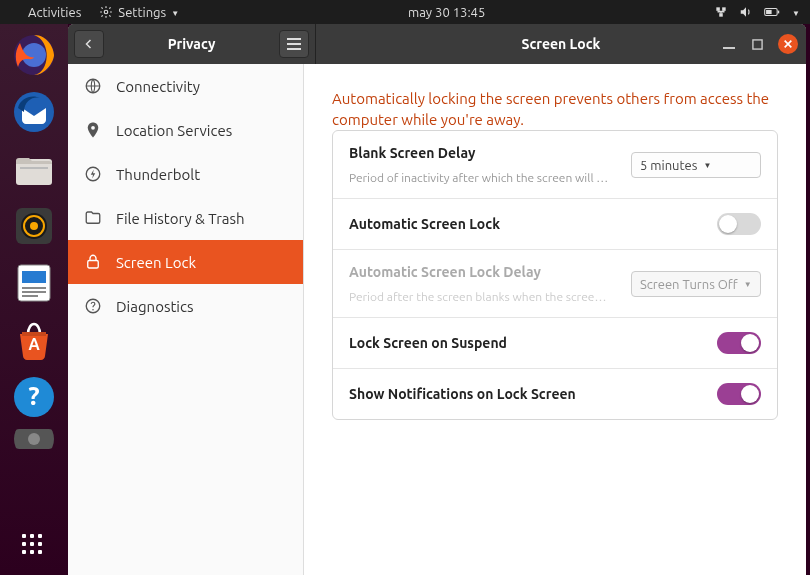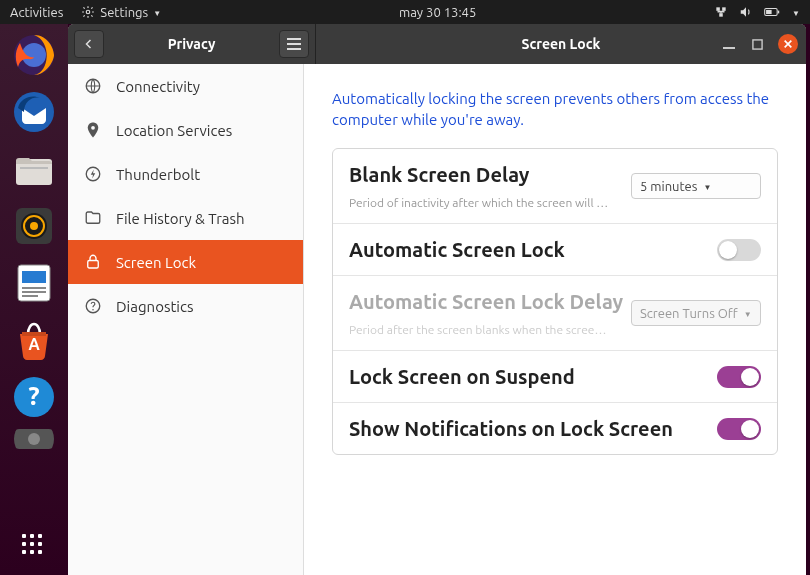--- a/index.html
+++ b/index.html
@@ -13,21 +13,21 @@
   
   .top-panel {
     height: 24px;
     background: #1d1d1d;
     color: #dcdcdc;
     display: flex;
     align-items: center;
     padding: 0 10px;
     font-size: 13px;
   }
-  .top-panel .left { display: flex; align-items: center; gap: 18px;}
+  .top-panel .left { display: flex; align-items: center; gap: 18px; margin-left: 18px;}
   .top-panel .center { flex: 1; text-align: center; }
   .top-panel .right { display: flex; align-items: center; gap: 10px;}
   .settings-item { display: flex; align-items: center; gap: 5px;}
   .tri-down { font-size: 8px; position: relative; top:1px;}
   .top-icon { fill: #dcdcdc; }
   
   .main {
     display: flex;
     width: 810px;
     height: 551px;
@@ -111,32 +111,32 @@
     font-size:15px;
   }
   .sb-item.active{background:#e95420;color:#fff;}
   .sb-icon{width:18px;height:18px;display:flex;align-items:center;justify-content:center;}
 
   .pane {
     flex:1;
     padding: 24px 28px;
     color:#333;
   }
-  .desc{color:#1d4ed8;font-size:15px;margin-bottom:18px;line-height:1.4;}
+  .desc{color:#c2410c;font-size:15px;line-height:1.4;}
   .card{
     border:1px solid #d6d6d6;border-radius:6px;
     background:#fff;
   }
   .row{
     display:flex;align-items:center;padding:14px 16px;
     border-bottom:1px solid #e5e5e5;
   }
   .row:last-child{border-bottom:none;}
   .row-main{flex:1;}
-  .row-title{font-weight:600;color:#222;font-size:20px;}
+  .row-title{font-weight:600;color:#222;font-size:14px;}
   .row-title.disabled{color:#aaa;}
   .row-sub{font-size:12px;color:#999;margin-top:10px;}
   .row-sub.disabled{color:#ccc;}
   .combo{
     border:1px solid #ccc;border-radius:4px;background:#fdfdfd;
     padding:5px 8px;min-width:130px;font-size:13px;
     display:flex;align-items:center;gap:6px;color:#444;
   }
   .combo.disabled{color:#999;background:#f7f7f7;}
   .switch{

